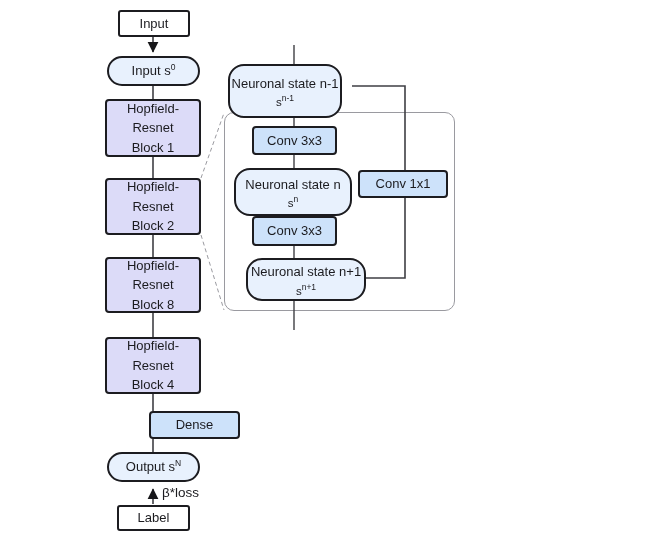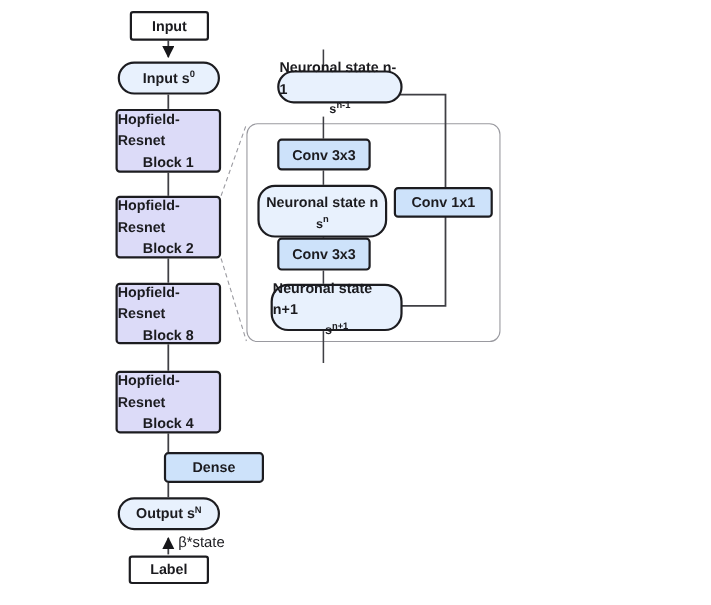--- a/index.html
+++ b/index.html
@@ -1,21 +1,21 @@
 <!DOCTYPE html>
 <html><head>
 <meta charset="utf-8">
 <style>
   html,body{margin:0;padding:0;background:#ffffff;}
   body{width:646px;height:550px;position:relative;overflow:hidden;
        font-family:"Liberation Sans","DejaVu Sans",sans-serif;color:#1b1b1f;}
   .stage{position:absolute;inset:0;}
   .box{position:absolute;box-sizing:border-box;display:flex;flex-direction:column;
-       align-items:center;justify-content:center;
-       font-size:13px;line-height:1.5;z-index:3;background:#fff;font-weight:bold;}
+       align-items:center;justify-content:center;text-align:center;
+       font-size:13px;line-height:1.5;z-index:3;background:#fff;}
   .rect{border:2px solid #1c1c20;border-radius:3px;}
   .pill{border:2px solid #1c1c20;border-radius:16px;background:#e8f1fd;}
   .lavender{background:#dcdbf8;border:2px solid #1c1c20;border-radius:4px;}
   .blue{background:#cde2fa;border:2px solid #1c1c20;border-radius:4px;}
   .white{background:#ffffff;}
   .sub{font-size:11.5px;line-height:1.1;margin-top:1px;}
   sup{font-size:8.5px;}
   .container-rect{position:absolute;left:224px;top:112px;width:231px;height:199px;
        border:1px solid #9a9aa0;border-radius:10px;background:#ffffff;z-index:1;box-sizing:border-box;}
   svg.wires{position:absolute;left:0;top:0;z-index:2;}
@@ -89,27 +89,27 @@
   </div>
 
   <div class="box blue" style="left:107px;top:411px;width:91px;height:28px;margin-left:42px;">
     <span>Dense</span>
   </div>
 
   <div class="box pill" style="left:107px;top:452px;width:93px;height:30px;">
     <span><span>Output s</span><sup>N</sup></span>
   </div>
 
-  <div class="loss-text">β*state</div>
+  <div class="loss-text">β*loss</div>
 
   <div class="box rect white" style="left:117px;top:505px;width:73px;height:26px;">
     <span>Label</span>
   </div>
 
-  <div class="box pill" style="left:252px;top:64px;width:114px;height:30px;">
+  <div class="box pill" style="left:228px;top:64px;width:114px;height:54px;">
     <span>Neuronal state n-1</span>
     <span class="sub"><span>s</span><sup>n-1</sup></span>
   </div>
 
   <div class="box blue" style="left:252px;top:126px;width:85px;height:29px;">
     <span>Conv 3x3</span>
   </div>
 
   <div class="box pill" style="left:234px;top:168px;width:118px;height:48px;">
     <span>Neuronal state n</span>

